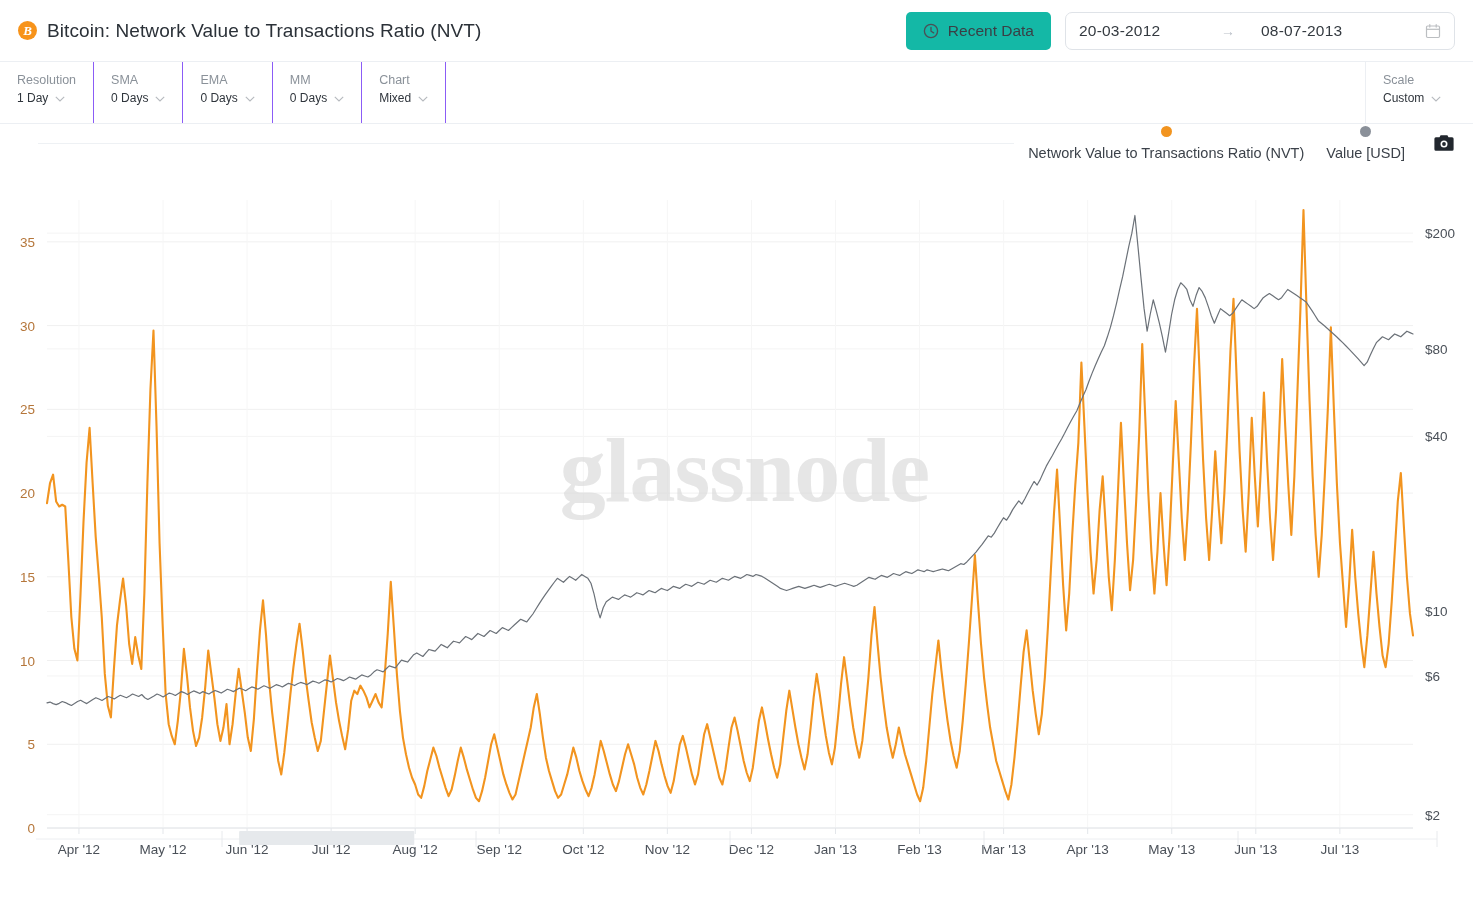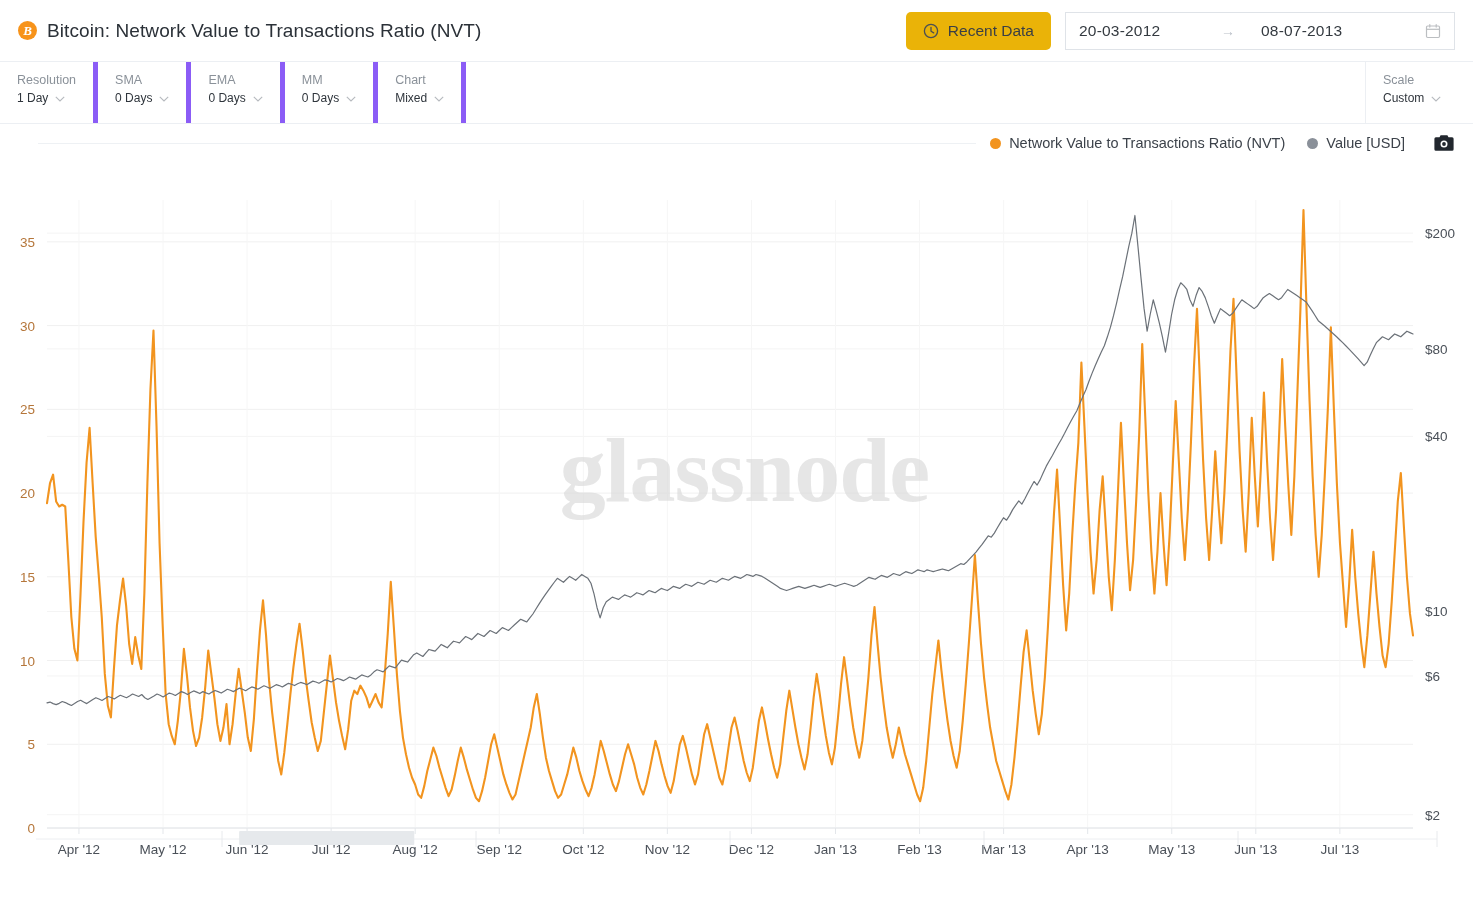--- a/index.html
+++ b/index.html
@@ -30,35 +30,35 @@
     display: flex; align-items: center; justify-content: center;
     font-family: "Liberation Serif", serif;
     line-height: 1;
   }
   .page-title { font-size: 19px; color: #2b3138; letter-spacing: .1px; }
 
   .header-right {
     margin-left: auto; display: flex; align-items: center; gap: 14px;
   }
   .recent-data-btn {
-    background: #eab308;
+    background: #14b8a6;
     border: none;
     border-radius: 5px;
     height: 38px;
     padding: 0 17px;
     display: flex; align-items: center; gap: 9px;
     font-size: 15.5px; color: #3a3f45;
     cursor: pointer;
     font-family: "Liberation Sans", sans-serif;
   }
   .clock-ic { width: 16px; height: 16px; flex: 0 0 16px; }
 
   .date-range {
     border: 1px solid #dfe3e8;
-    border-radius: 0;
+    border-radius: 7px;
     height: 38px;
     display: flex; align-items: center;
     padding: 0 13px;
     gap: 0;
     min-width: 390px;
   }
   .date-val {
     font-size: 15.5px; color: #343a40; letter-spacing: .2px;
     min-width: 120px;
   }
@@ -68,21 +68,21 @@
   
   .toolbar {
     height: 62px;
     display: flex;
     align-items: stretch;
     border-bottom: 1px solid #eceff3;
     position: relative;
   }
   .tool {
     padding: 11px 17px 0 17px;
-    border-right: 5px solid #8b5cf6;
+    border-right: 1px solid #8b5cf6;
     display: flex; flex-direction: column; justify-content: flex-start;
     min-width: 84px;
     cursor: pointer;
   }
   .tool-label { font-size: 12.5px; color: #8a9199; margin-bottom: 3px; line-height: 1.2; }
   .tool-value {
     font-size: 12px; color: #2f353c; display: flex; align-items: center; gap: 7px;
     line-height: 1.25;
   }
   .chev { width: 10px; height: 6px; flex: 0 0 10px; opacity:.55; }
@@ -101,21 +101,21 @@
     position: relative;
   }
   .legend-rule {
     position: absolute; left: 38px; right: 18px; top: 50%;
     height: 1px; background: #eef1f4;
   }
   .legend-items {
     margin-left: auto; display: flex; align-items: center; gap: 22px;
     background: #fff; padding-left: 14px; position: relative; z-index: 2;
   }
-  .legend-item { display: flex; align-items: center; gap: 8px; cursor: pointer; }
+  .legend-item { display: flex; align-items: center; gap: 8px; cursor: pointer; flex-direction: column; }
   .legend-dot { width: 11px; height: 11px; border-radius: 50%; }
   .legend-text { font-size: 14.5px; color: #3c424a; }
   .cam-btn {
     width: 22px; height: 20px; cursor: pointer; margin-left: 6px;
   }
 
   
   .chart-area { position: relative; width: 1473px; height: 700px; }
   .chart-svg { display: block; }
   .watermark {

